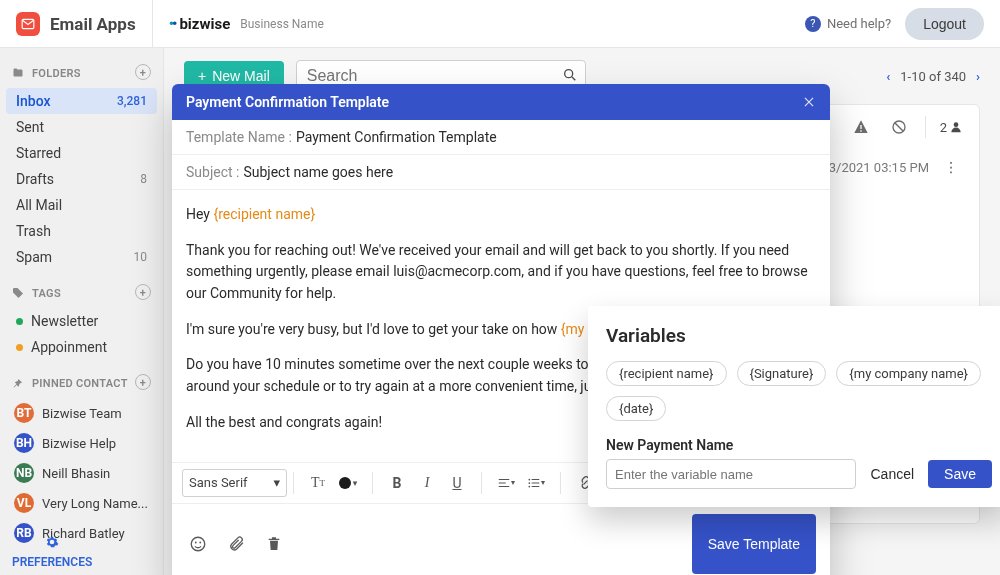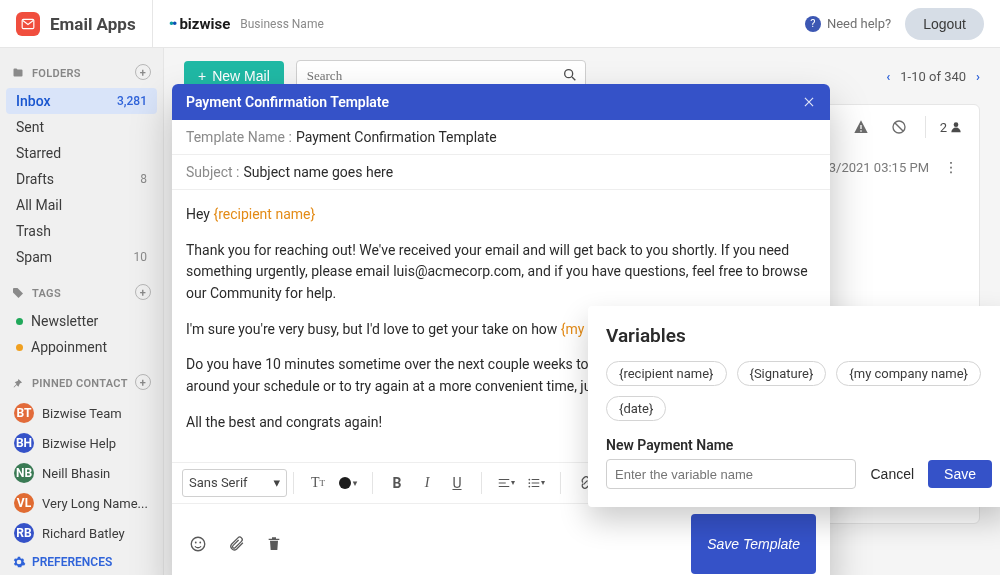--- a/index.html
+++ b/index.html
@@ -23,26 +23,26 @@
   .side-head .plus { margin-left: auto; width: 16px; height: 16px; border: 1px solid #b7b7b7; border-radius: 50%; display: inline-flex; align-items: center; justify-content: center; font-size: 11px; color: #8a8a8a; }
   .folder-list, .tag-list, .contact-list { padding: 2px 6px; }
   .side-item { display: flex; align-items: center; padding: 5px 10px; border-radius: 4px; color: #3c3c3c; cursor: pointer; font-size: 14px; }
   .side-item.active { background: #d9e4f9; color: #1855cf; font-weight: 500; }
   .side-item .count { margin-left: auto; font-size: 12px; color: #8a8a8a; }
   .side-item.active .count { color: #2f63d9; }
   .tag-dot { width: 7px; height: 7px; border-radius: 50%; margin-right: 8px; }
   .contact-item { display: flex; align-items: center; padding: 5px 8px; font-size: 13px; color: #3c3c3c; cursor: pointer; }
   .avatar { width: 20px; height: 20px; border-radius: 50%; color: #fff; font-size: 12px; font-weight: 700; display: inline-flex; align-items: center; justify-content: center; margin-right: 8px; flex-shrink: 0; }
   .contact-item span.nm { white-space: nowrap; overflow: hidden; text-overflow: ellipsis; }
-  .prefs { position: absolute; bottom: 6px; left: 12px; color: #2f63d9; font-size: 12px; font-weight: 600; display: flex; align-items: center; gap: 6px; cursor: pointer; }
+  .prefs { position: absolute; bottom: 6px; left: 12px; color: #2f63d9; font-size: 12px; font-weight: 600; display: flex; align-items: center; gap: 6px; cursor: pointer; flex-direction: column; }
   .main { flex: 1; background: #f5f5f5; position: relative; }
   .main-toolbar { display: flex; align-items: center; padding: 12px 20px; gap: 12px; }
   .new-mail { background: #20b9a5; color: #fff; border: none; border-radius: 4px; padding: 7px 14px; font-size: 14px; display: flex; align-items: center; gap: 6px; cursor: pointer; }
   .search-wrap { flex: 0 0 290px; position: relative; }
-  .search-input { width: 100%; height: 32px; border: 1px solid #cfcfcf; border-radius: 4px; padding: 0 32px 0 10px; font-size: 13px; background: #fff; font-family: Liberation Serif, serif; }
+  .search-input { width: 100%; height: 32px; border: 1px solid #cfcfcf; border-radius: 4px; padding: 0 32px 0 10px; font-size: 16px; background: #fff; }
   .search-icon { position: absolute; right: 8px; top: 7px; color: #4d4d4d; }
   .pager { margin-left: auto; display: flex; align-items: center; gap: 10px; color: #555; font-size: 13px; }
   .pager .chev { color: #2f63d9; cursor: pointer; font-weight: bold; }
   .msg-card { background: #fff; border: 1px solid #e6e6e6; border-radius: 6px; margin: 0 20px; height: 420px; }
   .msg-tools { display: flex; align-items: center; justify-content: flex-end; gap: 14px; padding: 10px 16px; color: #6c6c6c; }
   .msg-meta { display: flex; align-items: center; justify-content: flex-end; gap: 10px; padding: 6px 16px 0; color: #7a7a7a; font-size: 13px; }
   .bg-deco { position: absolute; left: 50%; bottom: -10px; transform: translateX(-50%); display: flex; align-items: center; gap: 10px; }
   .deco-eth { width: 0; height: 0; border-left: 55px solid transparent; border-right: 55px solid transparent; border-top: 80px solid #5c7fd8; position: relative; }
   .deco-eth::before { content: ""; position: absolute; top: -145px; left: -55px; width: 0; height: 0; border-left: 55px solid transparent; border-right: 55px solid transparent; border-bottom: 60px solid #5c7fd8; }
   .deco-circle { width: 80px; height: 80px; border-radius: 50%; background: #2f6fe0; color: #fff; font-size: 32px; font-weight: 700; display: flex; align-items: center; justify-content: center; }
@@ -56,21 +56,21 @@
   .modal-body p { margin-bottom: 14px; }
   .tplvar { color: #e38b17; }
   .editor-bar { border-top: 1px solid #eee; border-bottom: 1px solid #eee; padding: 6px 10px; display: flex; align-items: center; gap: 6px; }
   .edgroup { display: flex; align-items: center; gap: 6px; padding: 0 6px; }
   .egsep { width: 1px; background: #e4e4e4; height: 22px; }
   .font-sel { border: 1px solid #d0d0d0; border-radius: 3px; height: 28px; width: 105px; font-size: 13px; padding: 0 6px; background: #fff; display: flex; align-items: center; justify-content: space-between; color: #444; cursor: pointer; }
   .ed-btn { width: 24px; height: 24px; display: inline-flex; align-items: center; justify-content: center; color: #555; cursor: pointer; border-radius: 3px; font-size: 14px; }
   .color-swatch { width: 12px; height: 12px; border-radius: 50%; background: #1c1c1c; }
   .modal-foot { padding: 10px 14px; display: flex; align-items: center; }
   .foot-left { display: flex; gap: 14px; color: #595959; }
-  .save-tpl { margin-left: auto; background: #3552c8; color: #fff; border: none; border-radius: 4px; padding: 22px 16px; font-size: 14px; cursor: pointer; font-style: italic; }
+  .save-tpl { margin-left: auto; background: #3552c8; color: #fff; border: none; border-radius: 4px; padding: 22px 16px; font-size: 14px; cursor: pointer; }
   
   .varpop { position: absolute; top: 306px; left: 588px; width: 422px; background: #fff; border-radius: 4px; box-shadow: 0 14px 30px rgba(0,0,0,.2); padding: 18px; z-index: 30; }
   .varpop h3 { font-size: 19px; font-weight: 600; margin-bottom: 14px; color: #2b2b2b; }
   .chips { display: flex; flex-wrap: wrap; gap: 10px; margin-bottom: 16px; }
   .chip { border: 1px solid #d4d4d4; border-radius: 14px; padding: 4px 12px; font-size: 13px; color: #3c3c3c; cursor: pointer; }
   .varlbl { font-size: 14px; font-weight: 600; margin-bottom: 6px; color: #2b2b2b; }
   .varrow { display: flex; gap: 10px; align-items: center; }
   .varinput { flex: 1; height: 30px; border: 1px solid #cfcfcf; border-radius: 4px; padding: 0 8px; font-size: 13px; }
   .btn-cancel { background: transparent; border: none; color: #2b2b2b; font-size: 14px; cursor: pointer; padding: 6px 4px; }
   .btn-save { background: #3552c8; color: #fff; border: none; border-radius: 4px; padding: 6px 16px; font-size: 14px; cursor: pointer; }

